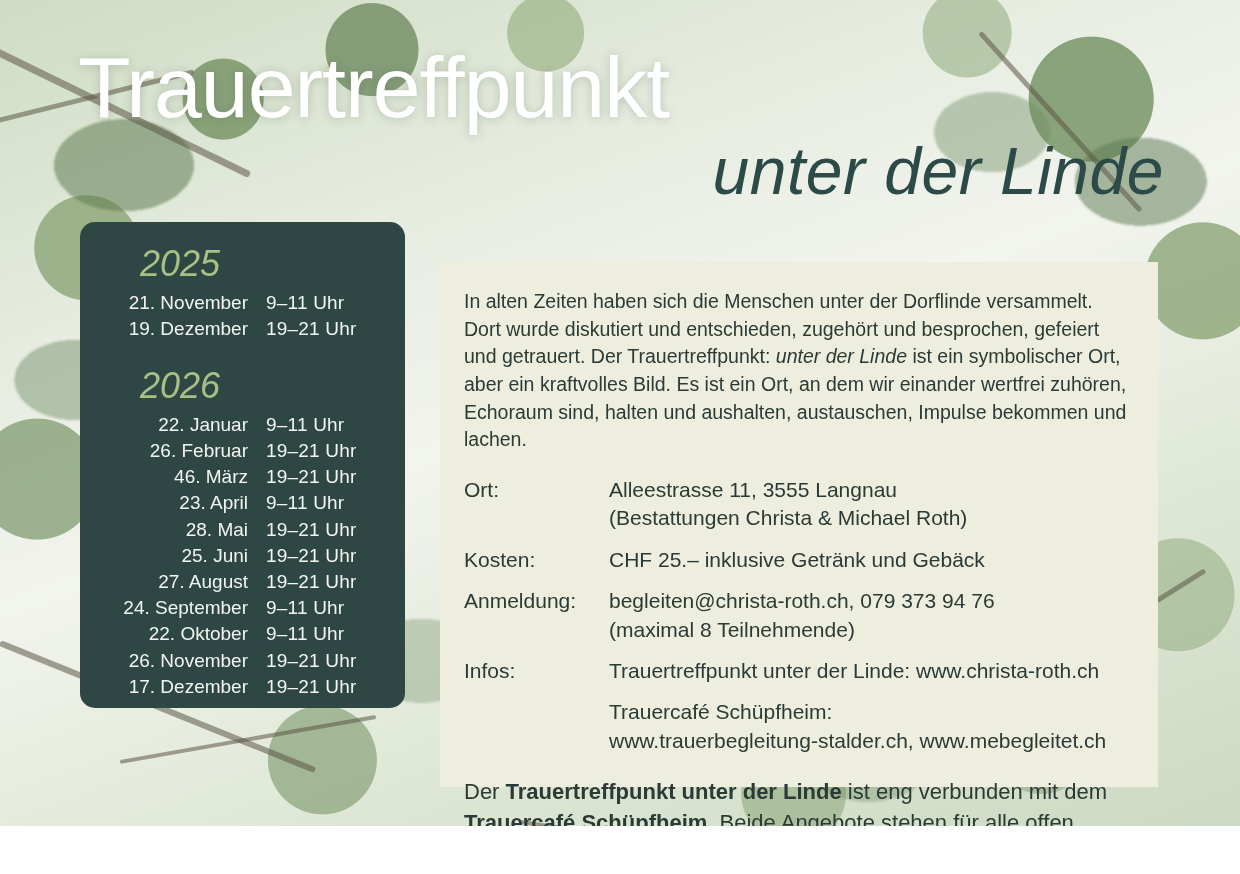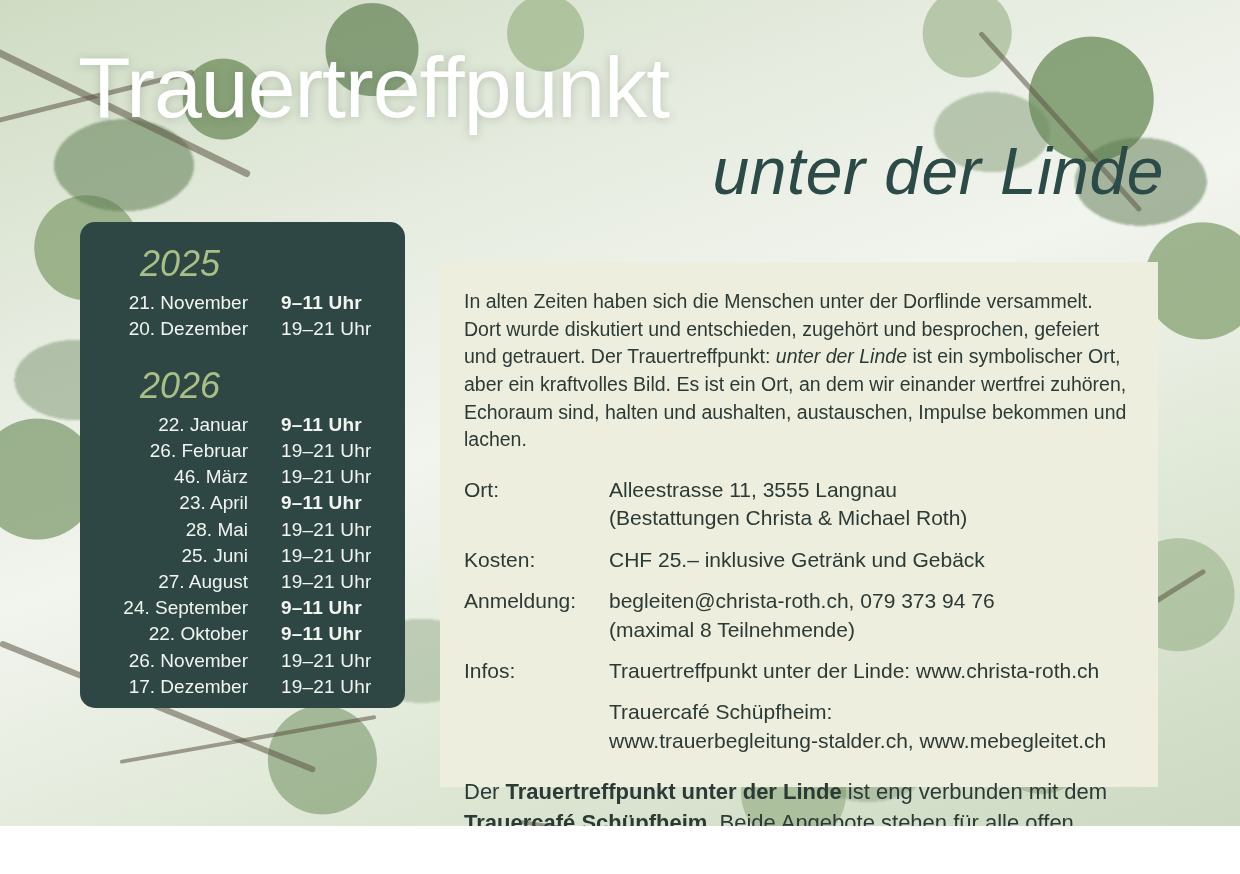--- a/index.html
+++ b/index.html
@@ -115,35 +115,34 @@
     margin: 0 0 6px 34px;
     line-height: 1.1;
   }
   .year.second { margin-top: 24px; }
   .date-row {
     display: flex;
     align-items: baseline;
     font-size: 19px;
     line-height: 1.38;
     white-space: nowrap;
-    gap: 15px;
   }
   .date-label {
     width: 160px;
     text-align: right;
     padding-right: 18px;
     box-sizing: border-box;
     color: #f2f5ef;
   }
   .date-time {
     color: #f2f5ef;
     letter-spacing: 0.2px;
   }
   .date-row.highlight .date-time {
-    font-weight: bold;
+    font-weight: normal;
   }
 
   
   .text-panel {
     position: absolute;
     left: 440px;
     top: 262px;
     width: 718px;
     height: 525px;
     background: #edeedd;
@@ -202,21 +201,21 @@
   <div class="subtitle">unter der Linde</div>
 
   <div class="dates-panel">
     <div class="year">2025</div>
     <div id="list2025">
         <div class="date-row highlight">
           <span class="date-label">21. November</span>
           <span class="date-time">9–11  Uhr</span>
         </div>
         <div class="date-row">
-          <span class="date-label">20. Dezember</span>
+          <span class="date-label">19. Dezember</span>
           <span class="date-time">19–21  Uhr</span>
         </div>
       </div>
     <div class="year second">2026</div>
     <div id="list2026">
         <div class="date-row highlight">
           <span class="date-label">22. Januar</span>
           <span class="date-time">9–11  Uhr</span>
         </div>
         <div class="date-row">

